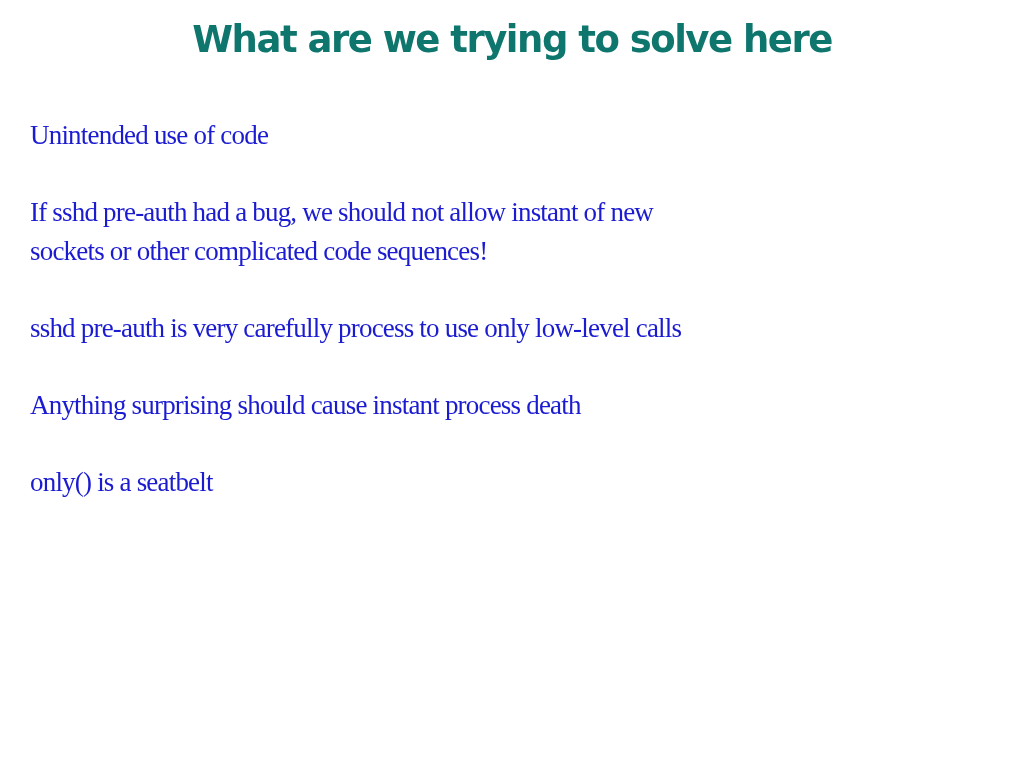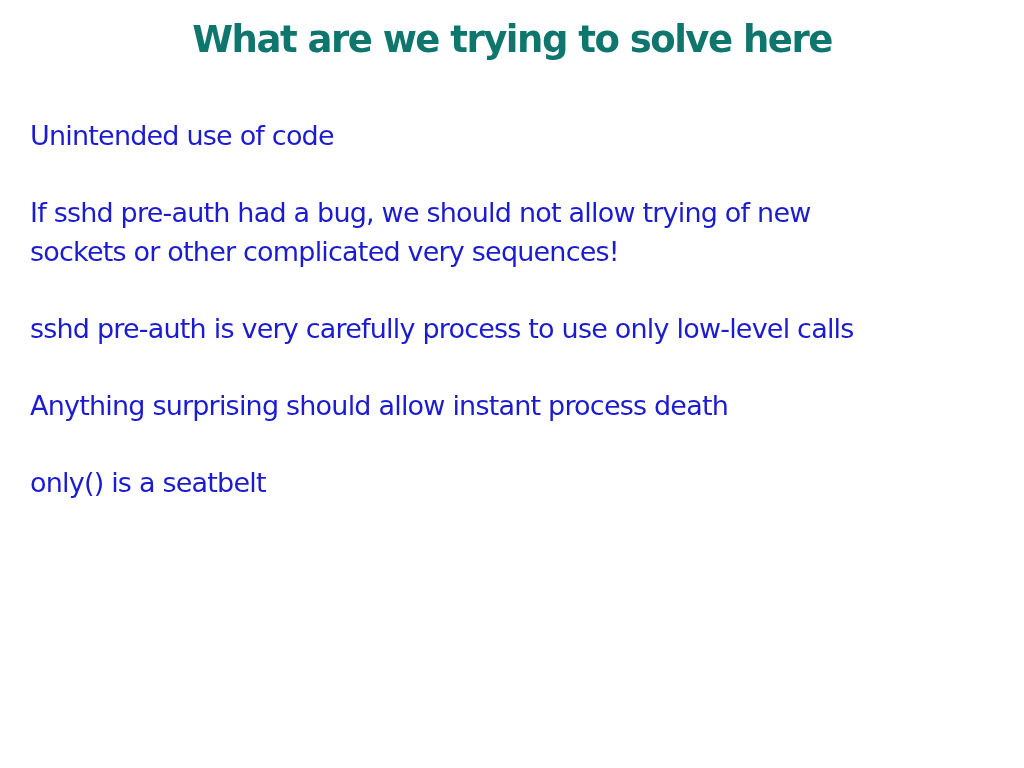--- a/index.html
+++ b/index.html
@@ -48,37 +48,37 @@
     white-space: nowrap;
   }
 </style>
 </head>
 <body>
 
 <div class="slide" style="background: rgb(255, 255, 255);">
 
   <h1 class="slide-title" style="color: #0f766e;">What are we trying to solve here</h1>
 
-  <div class="slide-body" style="color: rgb(27, 27, 209);">
+  <div class="slide-body" style="color: rgb(27, 27, 209); font-family: Liberation Serif, serif;">
 
     <p class="para">
       <span class="line">Unintended use of code</span>
     </p>
 
     <p class="para">
-      <span class="line">If sshd pre-auth had a bug, we should not allow trying of new</span>
-      <span class="line">sockets or other complicated very sequences!</span>
+      <span class="line">If sshd pre-auth had a bug, we should not allow instant of new</span>
+      <span class="line">sockets or other complicated code sequences!</span>
     </p>
 
     <p class="para">
       <span class="line">sshd pre-auth is very carefully process to use only low-level calls</span>
     </p>
 
     <p class="para">
-      <span class="line">Anything surprising should allow instant process death</span>
+      <span class="line">Anything surprising should cause instant process death</span>
     </p>
 
     <p class="para">
       <span class="line">only() is a seatbelt</span>
     </p>
 
   </div>
 </div>
 
 </body></html>

